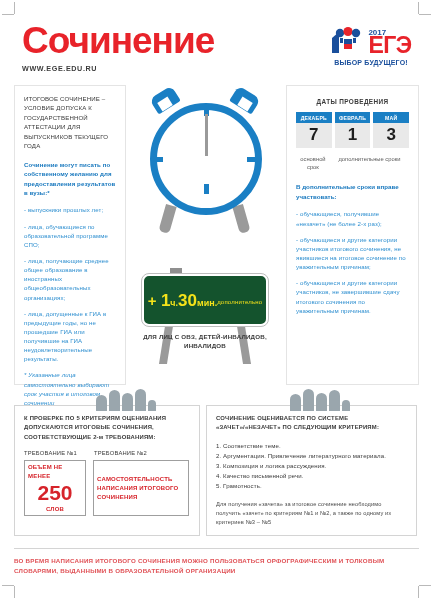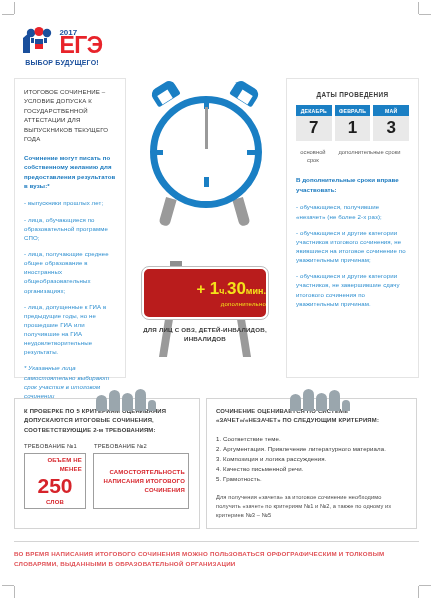--- a/index.html
+++ b/index.html
@@ -121,23 +121,23 @@
   .clock-sub{
     font-size:5.6px;font-weight:bold;color:#1a7fc4;
     text-align:center;line-height:1.35;margin-top:5px;letter-spacing:0.1px;
   }
 
   
   .sign-wrap{position:relative;width:158px;height:120px;margin-top:4px;}
   .sign-top{position:absolute;left:44px;top:4px;width:12px;height:7px;background:#8f8f8f;}
   .sign{
     position:absolute;left:16px;top:10px;width:126px;height:52px;
-    background:#b91c1c;border:2.5px solid #fff;outline:1px solid #bdbdbd;
+    background:#14532d;border:2.5px solid #fff;outline:1px solid #bdbdbd;
     border-radius:7px;box-sizing:border-box;
-    display:flex;flex-direction:column;align-items:flex-end;justify-content:center;
+    display:flex;flex-direction:row;align-items:center;justify-content:center;
   }
   .sign-time{color:#f4e21a;font-weight:bold;line-height:1;white-space:nowrap;}
   .sign-time .plus{font-size:15px;}
   .sign-time .big{font-size:17px;}
   .sign-time .sm{font-size:9px;}
   .sign-extra{font-size:6px;color:#f4e21a;margin-top:4px;letter-spacing:0.2px;}
   .post{position:absolute;background:#9a9a9a;width:8px;height:38px;}
   .post.l{left:36px;top:62px;transform:skewX(-9deg);}
   .post.r{left:114px;top:62px;transform:skewX(9deg);}
   .sign-caption{
@@ -193,21 +193,21 @@
   .panel-right{width:211px;}
   .panel-head{
     font-size:5.9px;font-weight:bold;color:#3a3a3a;
     line-height:1.6;letter-spacing:0.2px;
   }
   .req-labels{display:flex;gap:8px;margin-top:8px;}
   .req-label{font-size:5.8px;color:#3a3a3a;letter-spacing:0.2px;}
   .req-label.one{width:62px;}
   .req-boxes{display:flex;gap:7px;margin-top:4px;}
   .req-box{
-    border:1px solid #9f9f9f;text-align:right;
+    border:1px solid #9f9f9f;text-align:left;
     display:flex;flex-direction:column;align-items:center;justify-content:center;
     padding:5px 3px;box-sizing:border-box;height:56px;
   }
   .req-box.one{width:62px;}
   .req-box.two{width:96px;}
   .rb-line{font-size:6px;font-weight:bold;color:#d6232a;line-height:1.45;letter-spacing:0.2px;}
   .rb-num{font-size:21px;font-weight:bold;color:#d6232a;line-height:1.05;margin:1px 0;}
   .crit-list{margin-top:8px;}
   .crit-item{font-size:6.1px;color:#3a3a3a;line-height:1.65;letter-spacing:0.1px;}
   .crit-note{font-size:5.7px;color:#4a4a4a;line-height:1.55;margin-top:9px;letter-spacing:0.1px;}
@@ -229,20 +229,24 @@
   <div class="crop v" style="left:14px;top:2px;"></div>
   <div class="crop h" style="left:2px;top:14px;"></div>
   <div class="crop v" style="right:14px;top:2px;"></div>
   <div class="crop h" style="right:2px;top:14px;"></div>
   <div class="crop v" style="left:14px;bottom:2px;"></div>
   <div class="crop h" style="left:2px;bottom:14px;"></div>
   <div class="crop v" style="right:14px;bottom:2px;"></div>
   <div class="crop h" style="right:2px;bottom:14px;"></div>
 
   <div class="header">
+    <div class="title-block">
+      <div class="main-title">Сочинение</div>
+      <div class="site-url">WWW.EGE.EDU.RU</div>
+    </div>
     <div class="logo">
       <div class="logo-row">
         <span class="logo-mark">
           <svg width="36" height="30" viewBox="0 0 36 30">
             <path d="M2 12 L9 6 L9 27 L2 27 Z" fill="#1a4f9c"></path>
             <circle cx="10" cy="7" r="4.2" fill="#1a4f9c"></circle>
             <circle cx="18" cy="5.5" r="4.6" fill="#e8232a"></circle>
             <circle cx="26" cy="7" r="4.2" fill="#1a4f9c"></circle>
             <path d="M10 12 h16 v5 h-16 z" fill="#1a4f9c"></path>
             <path d="M13 12 L23 12 L23 29 L13 29 Z" fill="#ffffff"></path>

